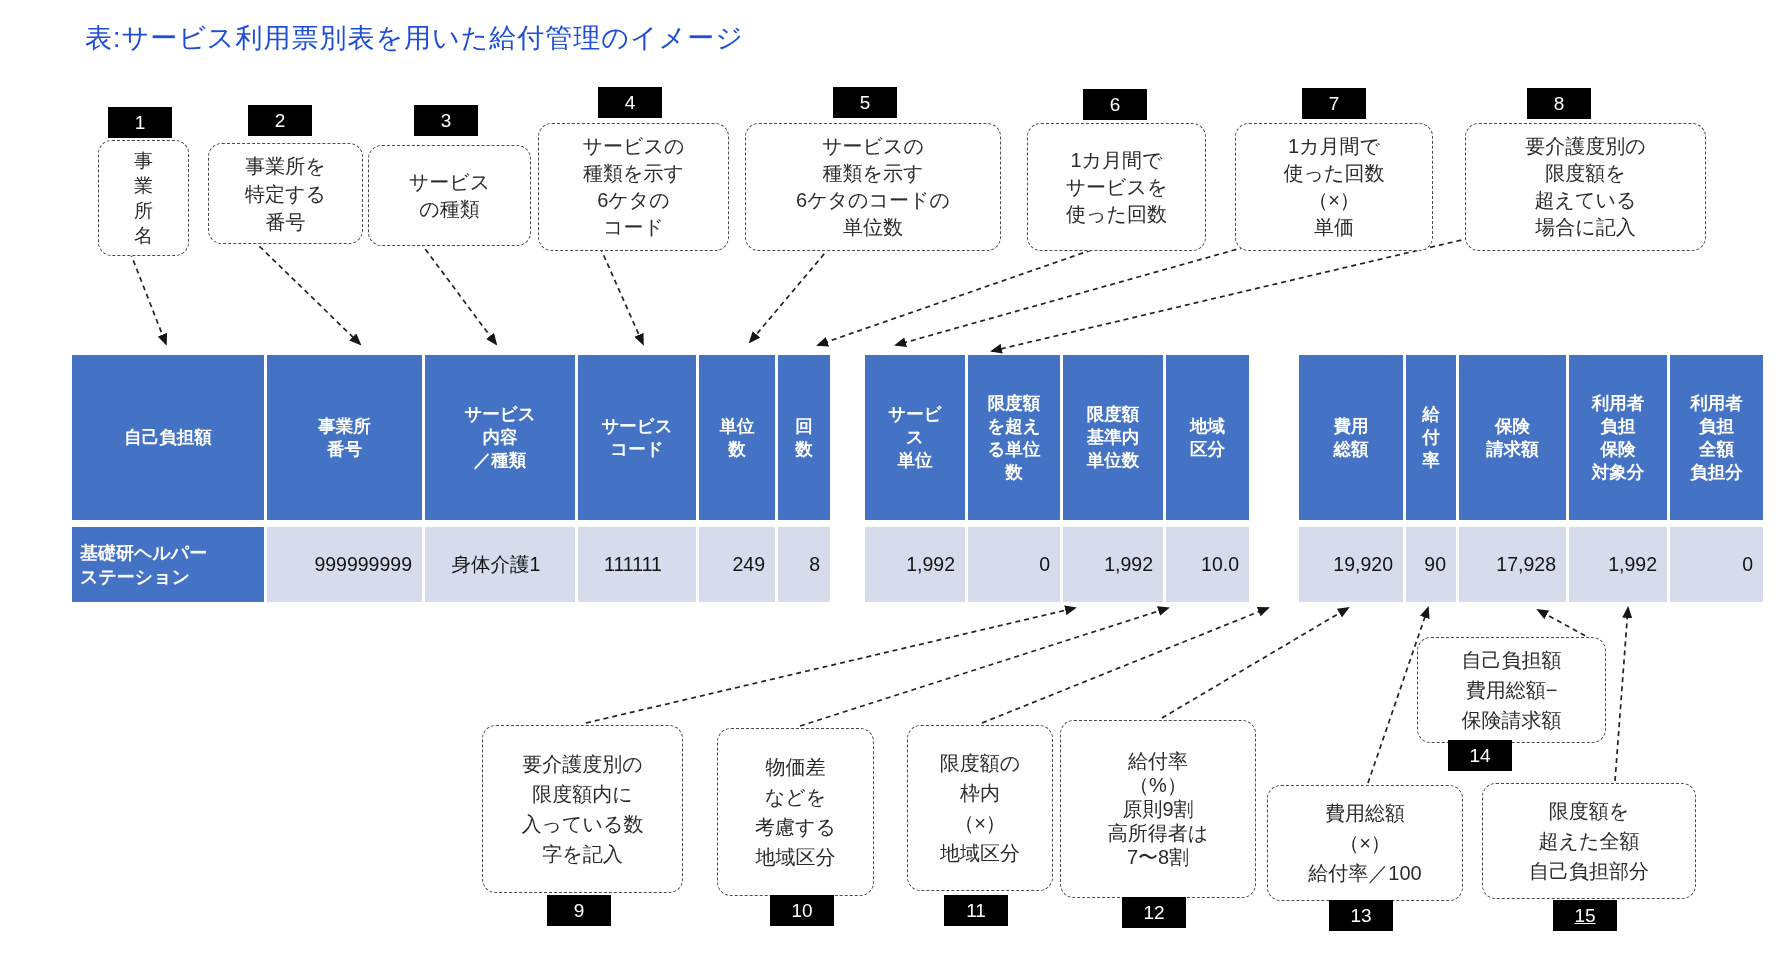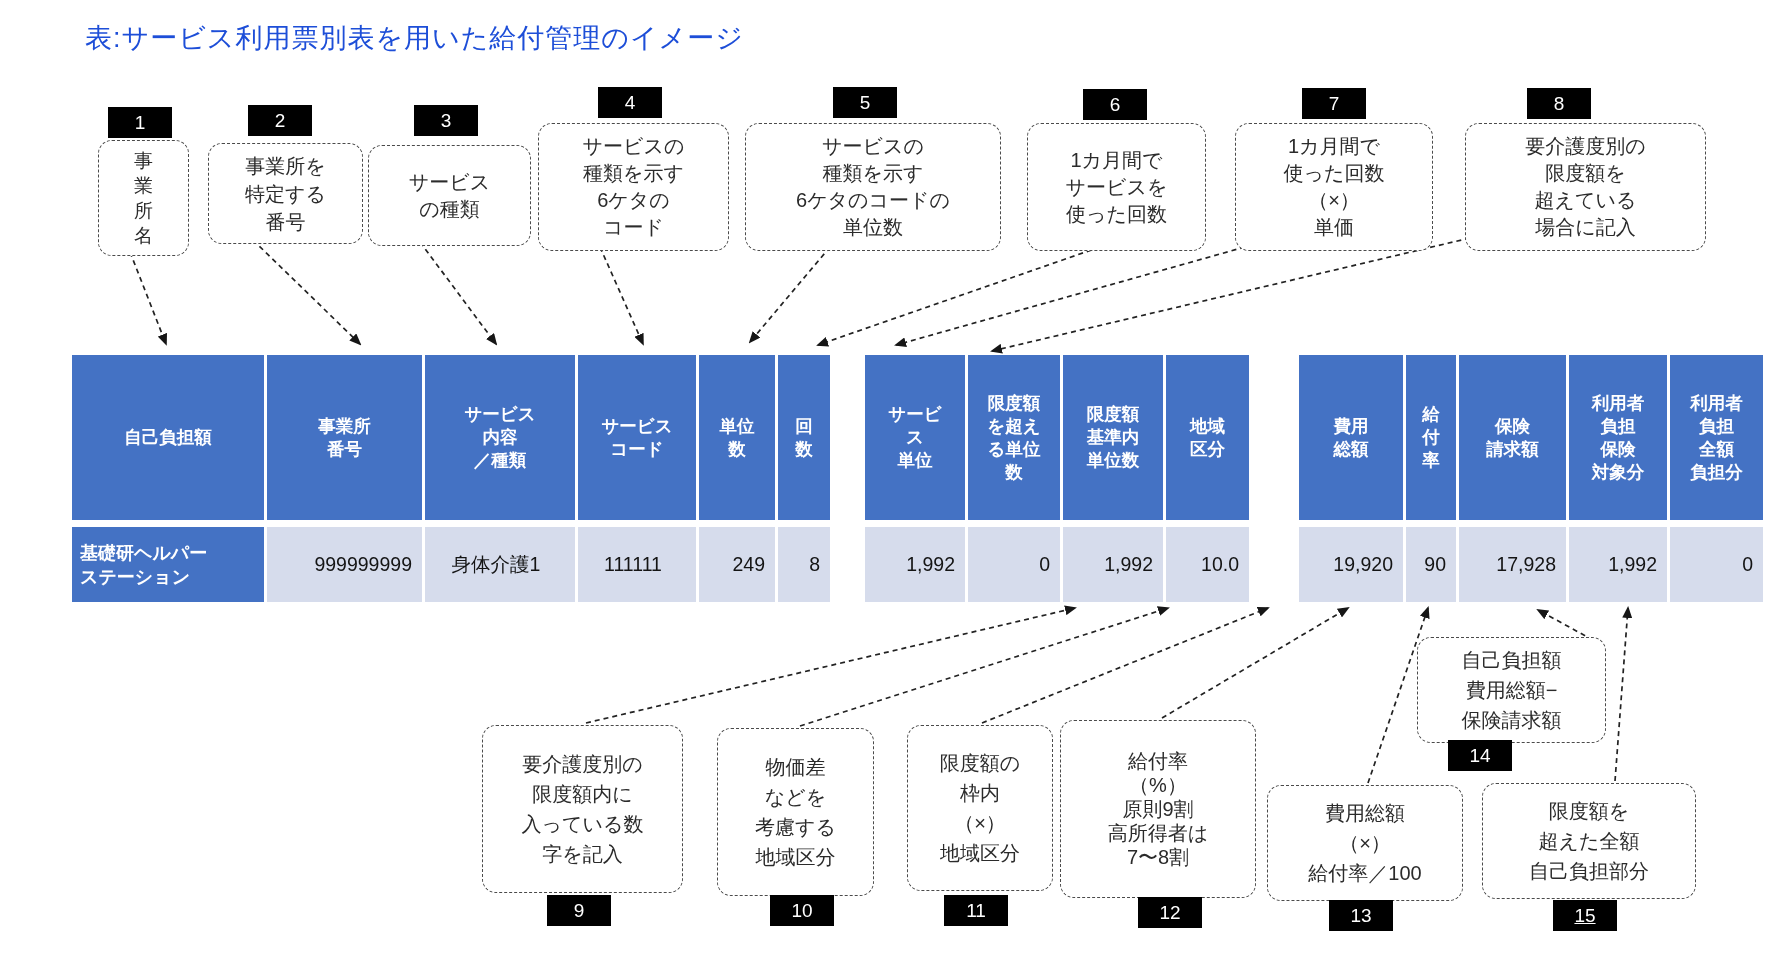--- a/index.html
+++ b/index.html
@@ -92,21 +92,21 @@
   <div class="callout bot" style="left:1417px;top:637px;width:183px;height:100px;">自己負担額
 費用総額−
 保険請求額</div>
   <div class="callout bot" style="left:1482px;top:783px;width:208px;height:110px;">限度額を
 超えた全額
 自己負担部分</div>
 
   <div class="badge" style="left:547px;top:895px;">9</div>
   <div class="badge" style="left:763px;top:895px;margin-left:7px;">10</div>
   <div class="badge" style="left:944px;top:895px;">11</div>
-  <div class="badge" style="left:1122px;top:897px;margin-left:16px;">12</div>
+  <div class="badge" style="left:1122px;top:897px;">12</div>
   <div class="badge" style="left:1329px;top:900px;">13</div>
   <div class="badge" style="left:1448px;top:740px;">14</div>
   <div class="badge" style="left:1553px;top:900px;text-decoration:underline;">15</div>
 
   <div class="tablewrap">
     <div class="col" style="width:192px;">
       <div class="th">自己負担額</div>
       <div class="td first">基礎研ヘルパー
 ステーション</div>
     </div>

